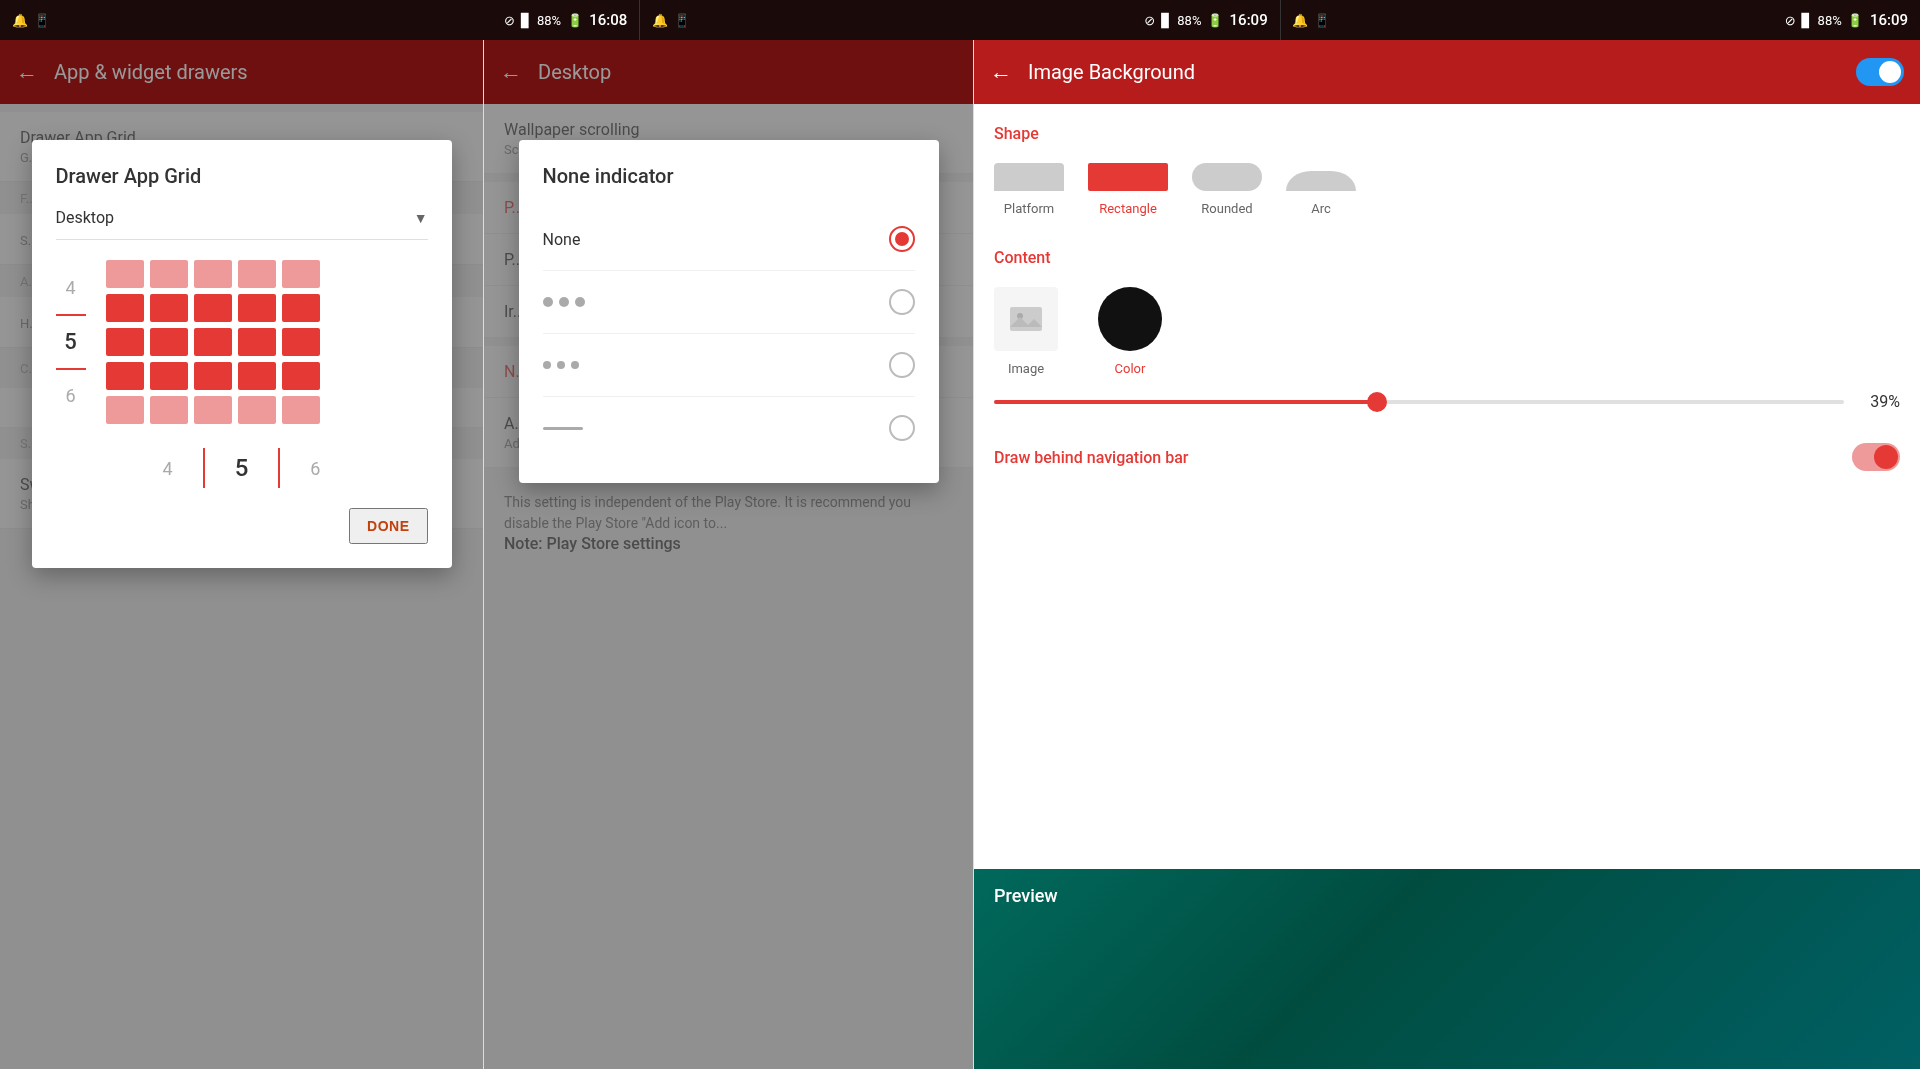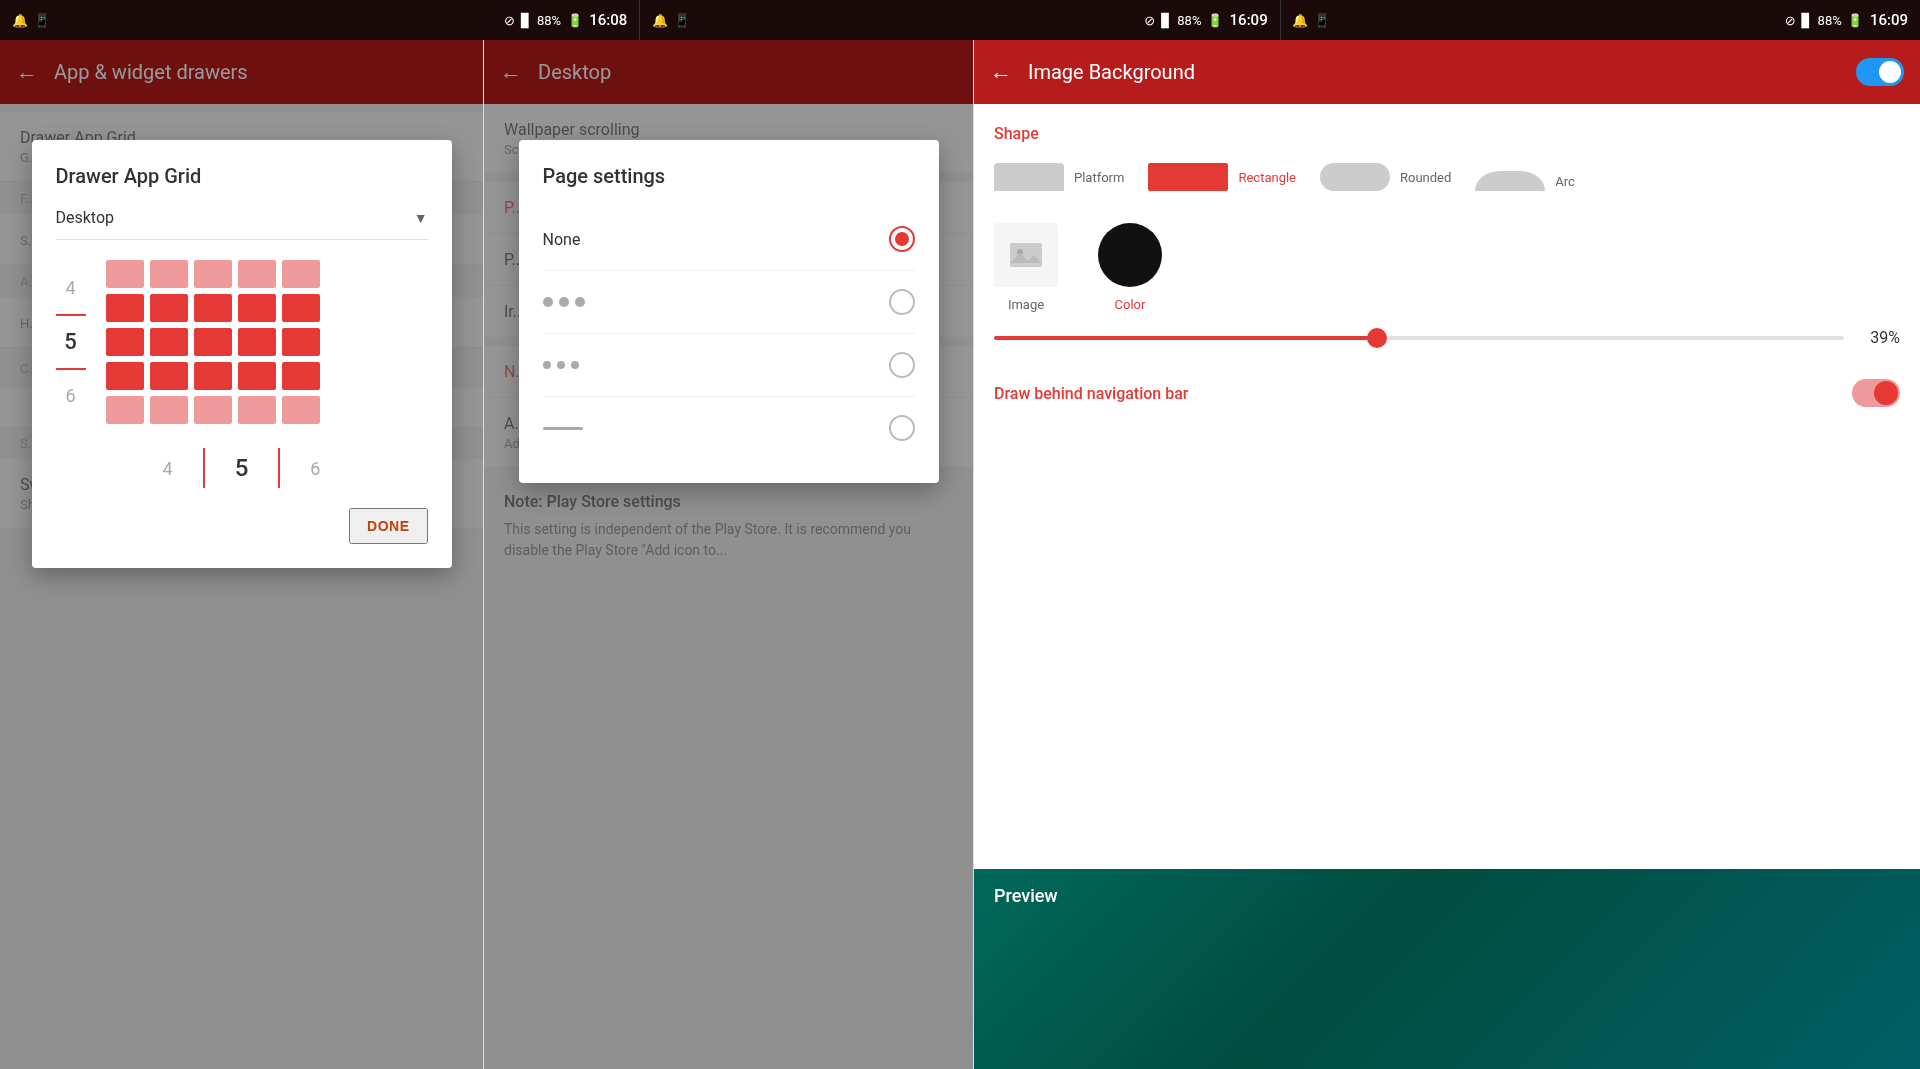--- a/index.html
+++ b/index.html
@@ -329,21 +329,21 @@
 
     
     .shape-selector {
       display: flex;
       gap: 24px;
       align-items: flex-end;
       margin-bottom: 32px;
     }
     .shape-option {
       display: flex;
-      flex-direction: row;
+      flex-direction: column;
       align-items: center;
       gap: 10px;
       cursor: pointer;
     }
     .shape-preview {
       width: 80px;
       height: 28px;
       background: #ccc;
       border-radius: 2px;
     }
@@ -674,28 +674,28 @@
       <div style="height:8px; background:#f0f0f0;"></div>
       <div class="p2-item">
         <div class="p2-item-red">N...</div>
       </div>
       <div class="p2-item">
         <div class="p2-item-title">A...</div>
         <div style="font-size:13px;color:#888;margin-top:3px;">Add icon to the desktop from the Play Store...</div>
       </div>
       <div style="height:8px; background:#f0f0f0;"></div>
       <div style="padding:16px 20px;">
+        <div style="font-size:14px;color:#666;line-height:1.5;">This setting is independent of the Play Store. It is recommend you disable the Play Store "Add icon to...</div>
         <div style="font-size:16px;font-weight:500;color:#333;margin-bottom:8px;">Note: Play Store settings</div>
-        <div style="font-size:14px;color:#666;line-height:1.5;">This setting is independent of the Play Store. It is recommend you disable the Play Store "Add icon to...</div>
       </div>
     </div>
 
     <div class="dialog-overlay">
       <div class="page-indicator-dialog">
-        <div class="dialog-title">Page settings</div>
+        <div class="dialog-title">None indicator</div>
 
         <div class="radio-item">
           <span class="radio-label">None</span>
           <div class="radio-btn selected"></div>
         </div>
 
         <div class="radio-item">
           <div class="dot-indicator">
             <div class="dot"></div>
             <div class="dot"></div>
@@ -742,20 +742,21 @@
         <div class="shape-option">
           <div class="shape-preview rounded"></div>
           <span class="shape-label">Rounded</span>
         </div>
         <div class="shape-option">
           <div class="shape-preview arc"></div>
           <span class="shape-label">Arc</span>
         </div>
       </div>
 
+      <div class="section-title">Content</div>
       <div class="content-selector">
         <div class="content-option">
           <div class="content-icon-box">
             <svg width="40" height="40" viewBox="0 0 40 40">
               <rect x="4" y="8" width="32" height="24" rx="2" fill="#ccc"></rect>
               <circle cx="14" cy="17" r="3" fill="#aaa"></circle>
               <path d="M4 28 L14 18 L22 26 L28 20 L36 28 Z" fill="#bbb"></path>
             </svg>
           </div>
           <span class="content-label">Image</span>

